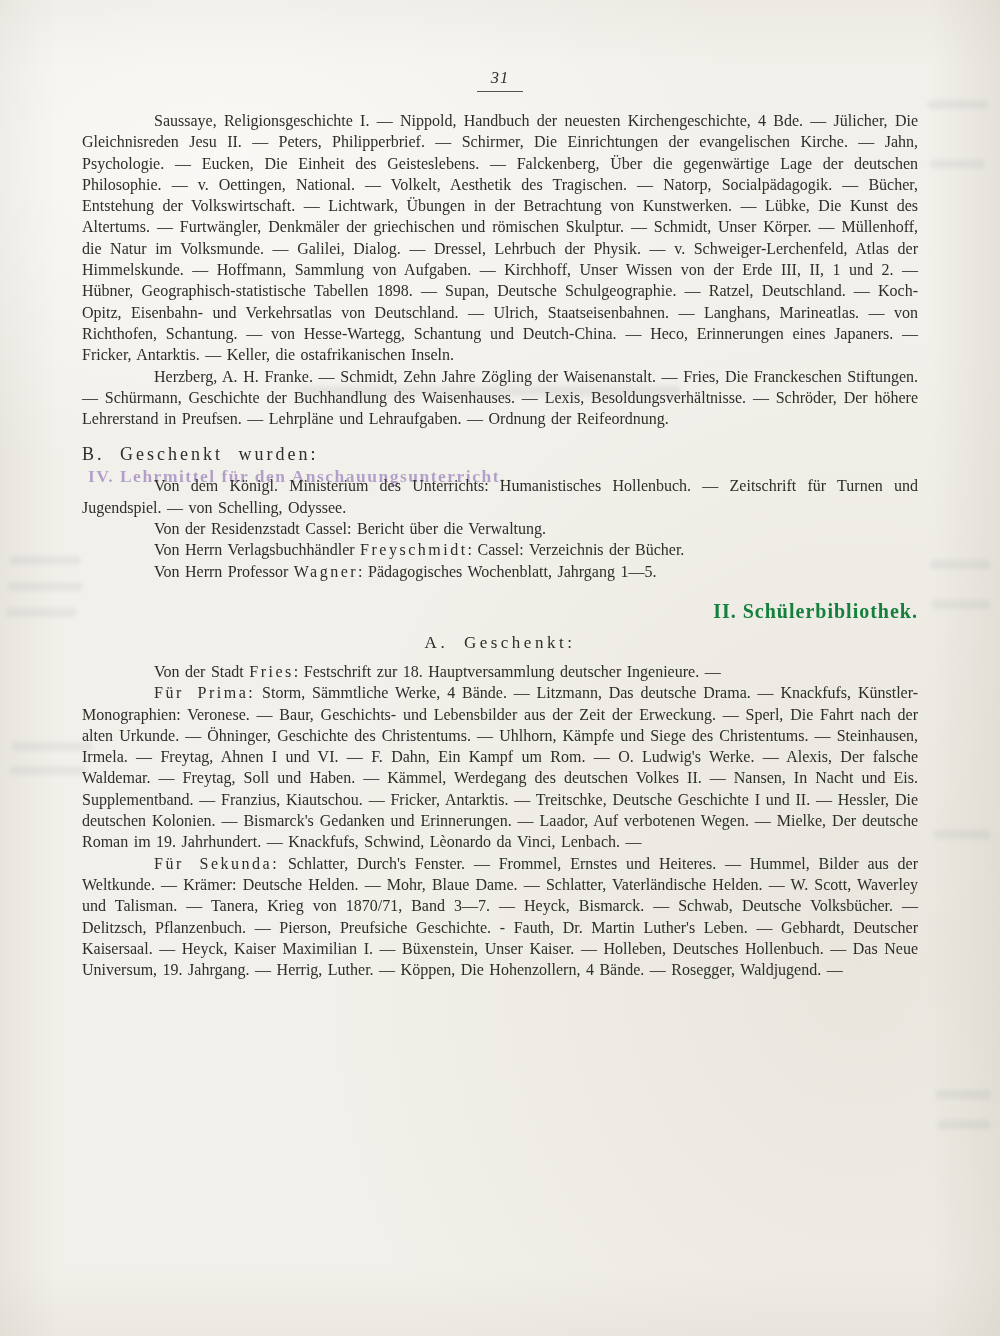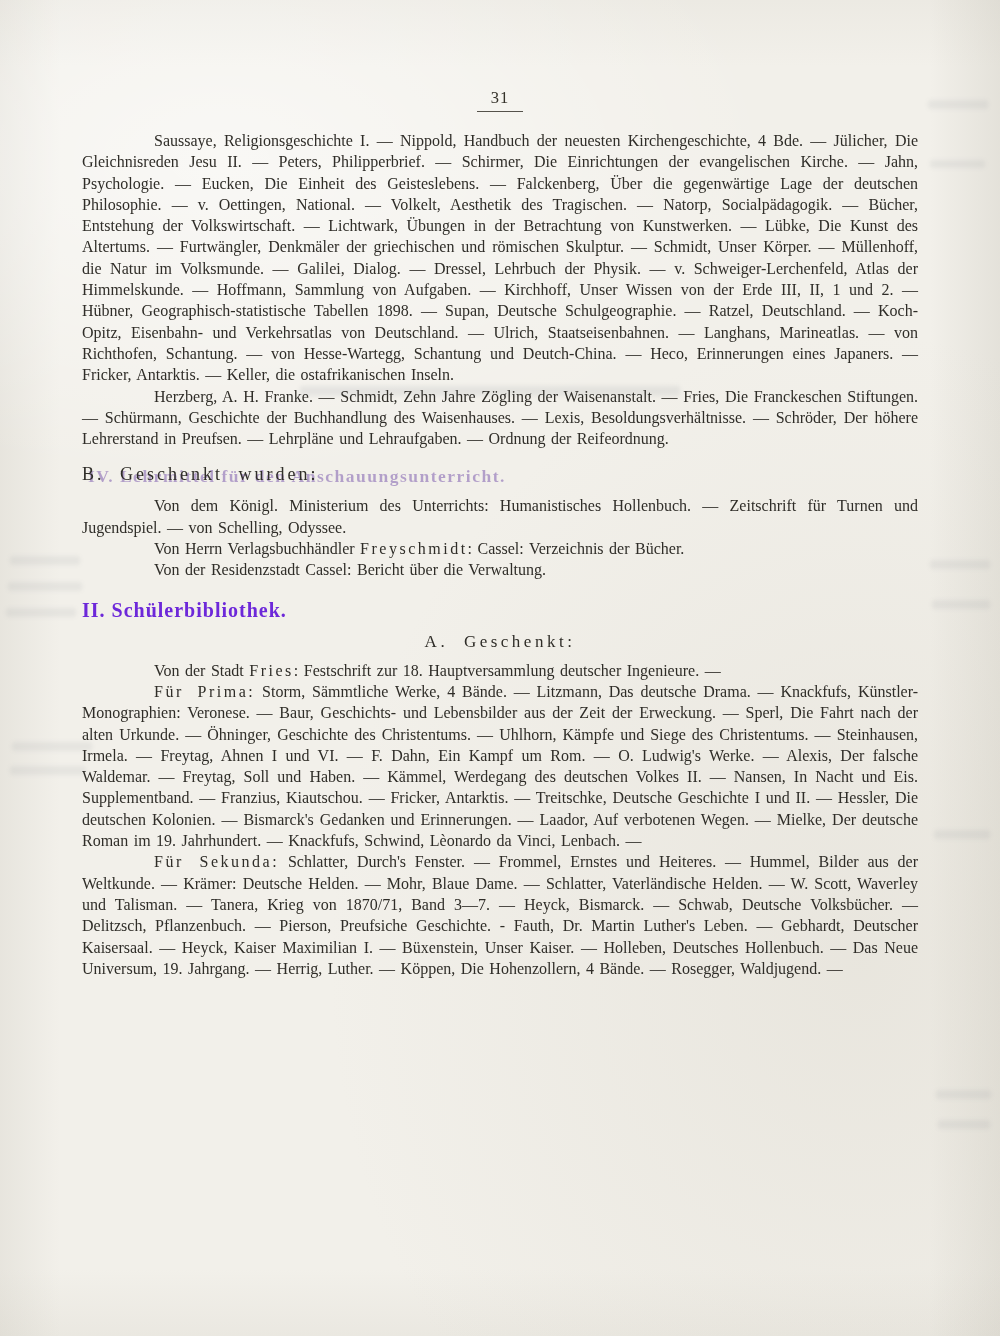--- a/index.html
+++ b/index.html
@@ -12,40 +12,40 @@
     overflow: hidden;
   }
   .paper-texture {
     position: absolute; inset: 0; pointer-events: none;
     background:
       radial-gradient(900px 520px at 22% 12%, rgba(255,255,255,.55), transparent 62%),
       radial-gradient(760px 900px at 86% 72%, rgba(208,203,190,.28), transparent 70%),
       linear-gradient(to right, rgba(188,184,172,.20), transparent 6%, transparent 93%, rgba(188,184,172,.26)),
       linear-gradient(to bottom, rgba(200,196,184,.14), transparent 5%, transparent 95%, rgba(200,196,184,.18));
   }
-  .pagenum-wrap { text-align: center; padding-top: 88px; position: relative; }
+  .pagenum-wrap { text-align: center; padding-top: 68px; position: relative; font-style: italic; }
   .pagenum {
     display: inline-block; min-width: 46px; text-align: center;
     padding: 0 12px 3px; border-bottom: 1px solid #55524b;
     font-size: 16.5px; letter-spacing: 1px; color: #343129;
   }
   .textblock { width: 836px; margin: 18px auto 0; position: relative; }
   .para {
     text-align: justify; text-indent: 72px;
     font-size: 16px; line-height: 21.3px;
     word-spacing: 1.5px;
   }
   .section-heading {
     font-weight: 400; font-size: 18px;
     letter-spacing: 3px; word-spacing: 8px;
     margin: 15px 0 10px; text-indent: 0; font-family: Liberation Serif, serif;
   }
   .chapter-heading {
-    text-align: left; font-weight: 700; font-size: 20px;
-    letter-spacing: 1px; margin: 18px 0 10px; color: #6d28d9;
+    text-align: right; font-weight: 700; font-size: 20px;
+    letter-spacing: 1px; margin: 18px 0 10px; color: #15803d;
   }
   .sub-heading {
     text-align: center; font-weight: 400; font-size: 17px;
     letter-spacing: 3.5px; word-spacing: 8px; margin: 10px 0 8px;
   }
   .sperr { letter-spacing: 2.5px; word-spacing: 6px; }
   .ghost-heading {
     position: absolute; left: 88px; top: 466px;
     font-weight: 700; font-size: 17.5px; letter-spacing: 1.5px;
     color: #4c1d95; opacity: .38; filter: blur(.7px);
@@ -84,24 +84,25 @@
 
   <p class="para">Saussaye, Religionsgeschichte I. — Nippold, Handbuch der neuesten Kirchengeschichte, 4 Bde. — Jülicher, Die Gleichnisreden Jesu II. — Peters, Philipperbrief. — Schirmer, Die Einrichtungen der evangelischen Kirche. — Jahn, Psychologie. — Eucken, Die Einheit des Geisteslebens. — Falckenberg, Über die gegenwärtige Lage der deutschen Philosophie. — v. Oettingen, National. — Volkelt, Aesthetik des Tragischen. — Natorp, Socialpädagogik. — Bücher, Entstehung der Volkswirtschaft. — Lichtwark, Übungen in der Betrachtung von Kunstwerken. — Lübke, Die Kunst des Altertums. — Furtwängler, Denkmäler der griechischen und römischen Skulptur. — Schmidt, Unser Körper. — Müllenhoff, die Natur im Volksmunde. — Galilei, Dialog. — Dressel, Lehrbuch der Physik. — v. Schweiger-Lerchenfeld, Atlas der Himmelskunde. — Hoffmann, Sammlung von Aufgaben. — Kirchhoff, Unser Wissen von der Erde III, II, 1 und 2. — Hübner, Geographisch-statistische Tabellen 1898. — Supan, Deutsche Schulgeographie. — Ratzel, Deutschland. — Koch-Opitz, Eisenbahn- und Verkehrsatlas von Deutschland. — Ulrich, Staatseisenbahnen. — Langhans, Marineatlas. — von Richthofen, Schantung. — von Hesse-Wartegg, Schantung und Deutch-China. — Heco, Erinnerungen eines Japaners. — Fricker, Antarktis. — Keller, die ostafrikanischen Inseln.</p>
 
   <p class="para">Herzberg, A. H. Franke. — Schmidt, Zehn Jahre Zögling der Waisenanstalt. — Fries, Die Franckeschen Stiftungen. — Schürmann, Geschichte der Buchhandlung des Waisenhauses. — Lexis, Besoldungsverhältnisse. — Schröder, Der höhere Lehrerstand in Preufsen. — Lehrpläne und Lehraufgaben. — Ordnung der Reifeordnung.</p>
 
   <h3 class="section-heading">B. Geschenkt wurden:</h3>
 
   <p class="para">Von dem Königl. Ministerium des Unterrichts: Humanistisches Hollenbuch. — Zeitschrift für Turnen und Jugendspiel. — von Schelling, Odyssee.</p>
 
 
+  <p class="para">Von der Residenzstadt Cassel: Bericht über die Verwaltung.</p>
+
   <p class="para"><span>Von Herrn Verlagsbuchhändler </span><span class="sperr">Freyschmidt</span><span>: Cassel: Verzeichnis der Bücher.</span></p>
 
-  <p class="para">Von der Residenzstadt Cassel: Bericht über die Verwaltung.</p>
-
+  <p class="para"><span>Von Herrn Professor </span><span class="sperr">Wagner</span><span>: Pädagogisches Wochenblatt, Jahrgang 1—5.</span></p>
 
   <h2 class="chapter-heading">II. Schülerbibliothek.</h2>
 
   <h3 class="sub-heading">A. Geschenkt:</h3>
 
   <p class="para"><span>Von der Stadt </span><span class="sperr">Fries</span><span>: Festschrift zur 18. Hauptversammlung deutscher Ingenieure. —</span></p>
 
 
   <p class="para"><span class="sperr">Für Prima:</span> <span>Storm, Sämmtliche Werke, 4 Bände. — Litzmann, Das deutsche Drama. — Knackfufs, Künstler-Monographien: Veronese. — Baur, Geschichts- und Lebensbilder aus der Zeit der Erweckung. — Sperl, Die Fahrt nach der alten Urkunde. — Öhninger, Geschichte des Christentums. — Uhlhorn, Kämpfe und Siege des Christentums. — Steinhausen, Irmela. — Freytag, Ahnen I und VI. — F. Dahn, Ein Kampf um Rom. — O. Ludwig's Werke. — Alexis, Der falsche Waldemar. — Freytag, Soll und Haben. — Kämmel, Werdegang des deutschen Volkes II. — Nansen, In Nacht und Eis. Supplementband. — Franzius, Kiautschou. — Fricker, Antarktis. — Treitschke, Deutsche Geschichte I und II. — Hessler, Die deutschen Kolonien. — Bismarck's Gedanken und Erinnerungen. — Laador, Auf verbotenen Wegen. — Mielke, Der deutsche Roman im 19. Jahrhundert. — Knackfufs, Schwind, Lèonardo da Vinci, Lenbach. —</span></p>
 

